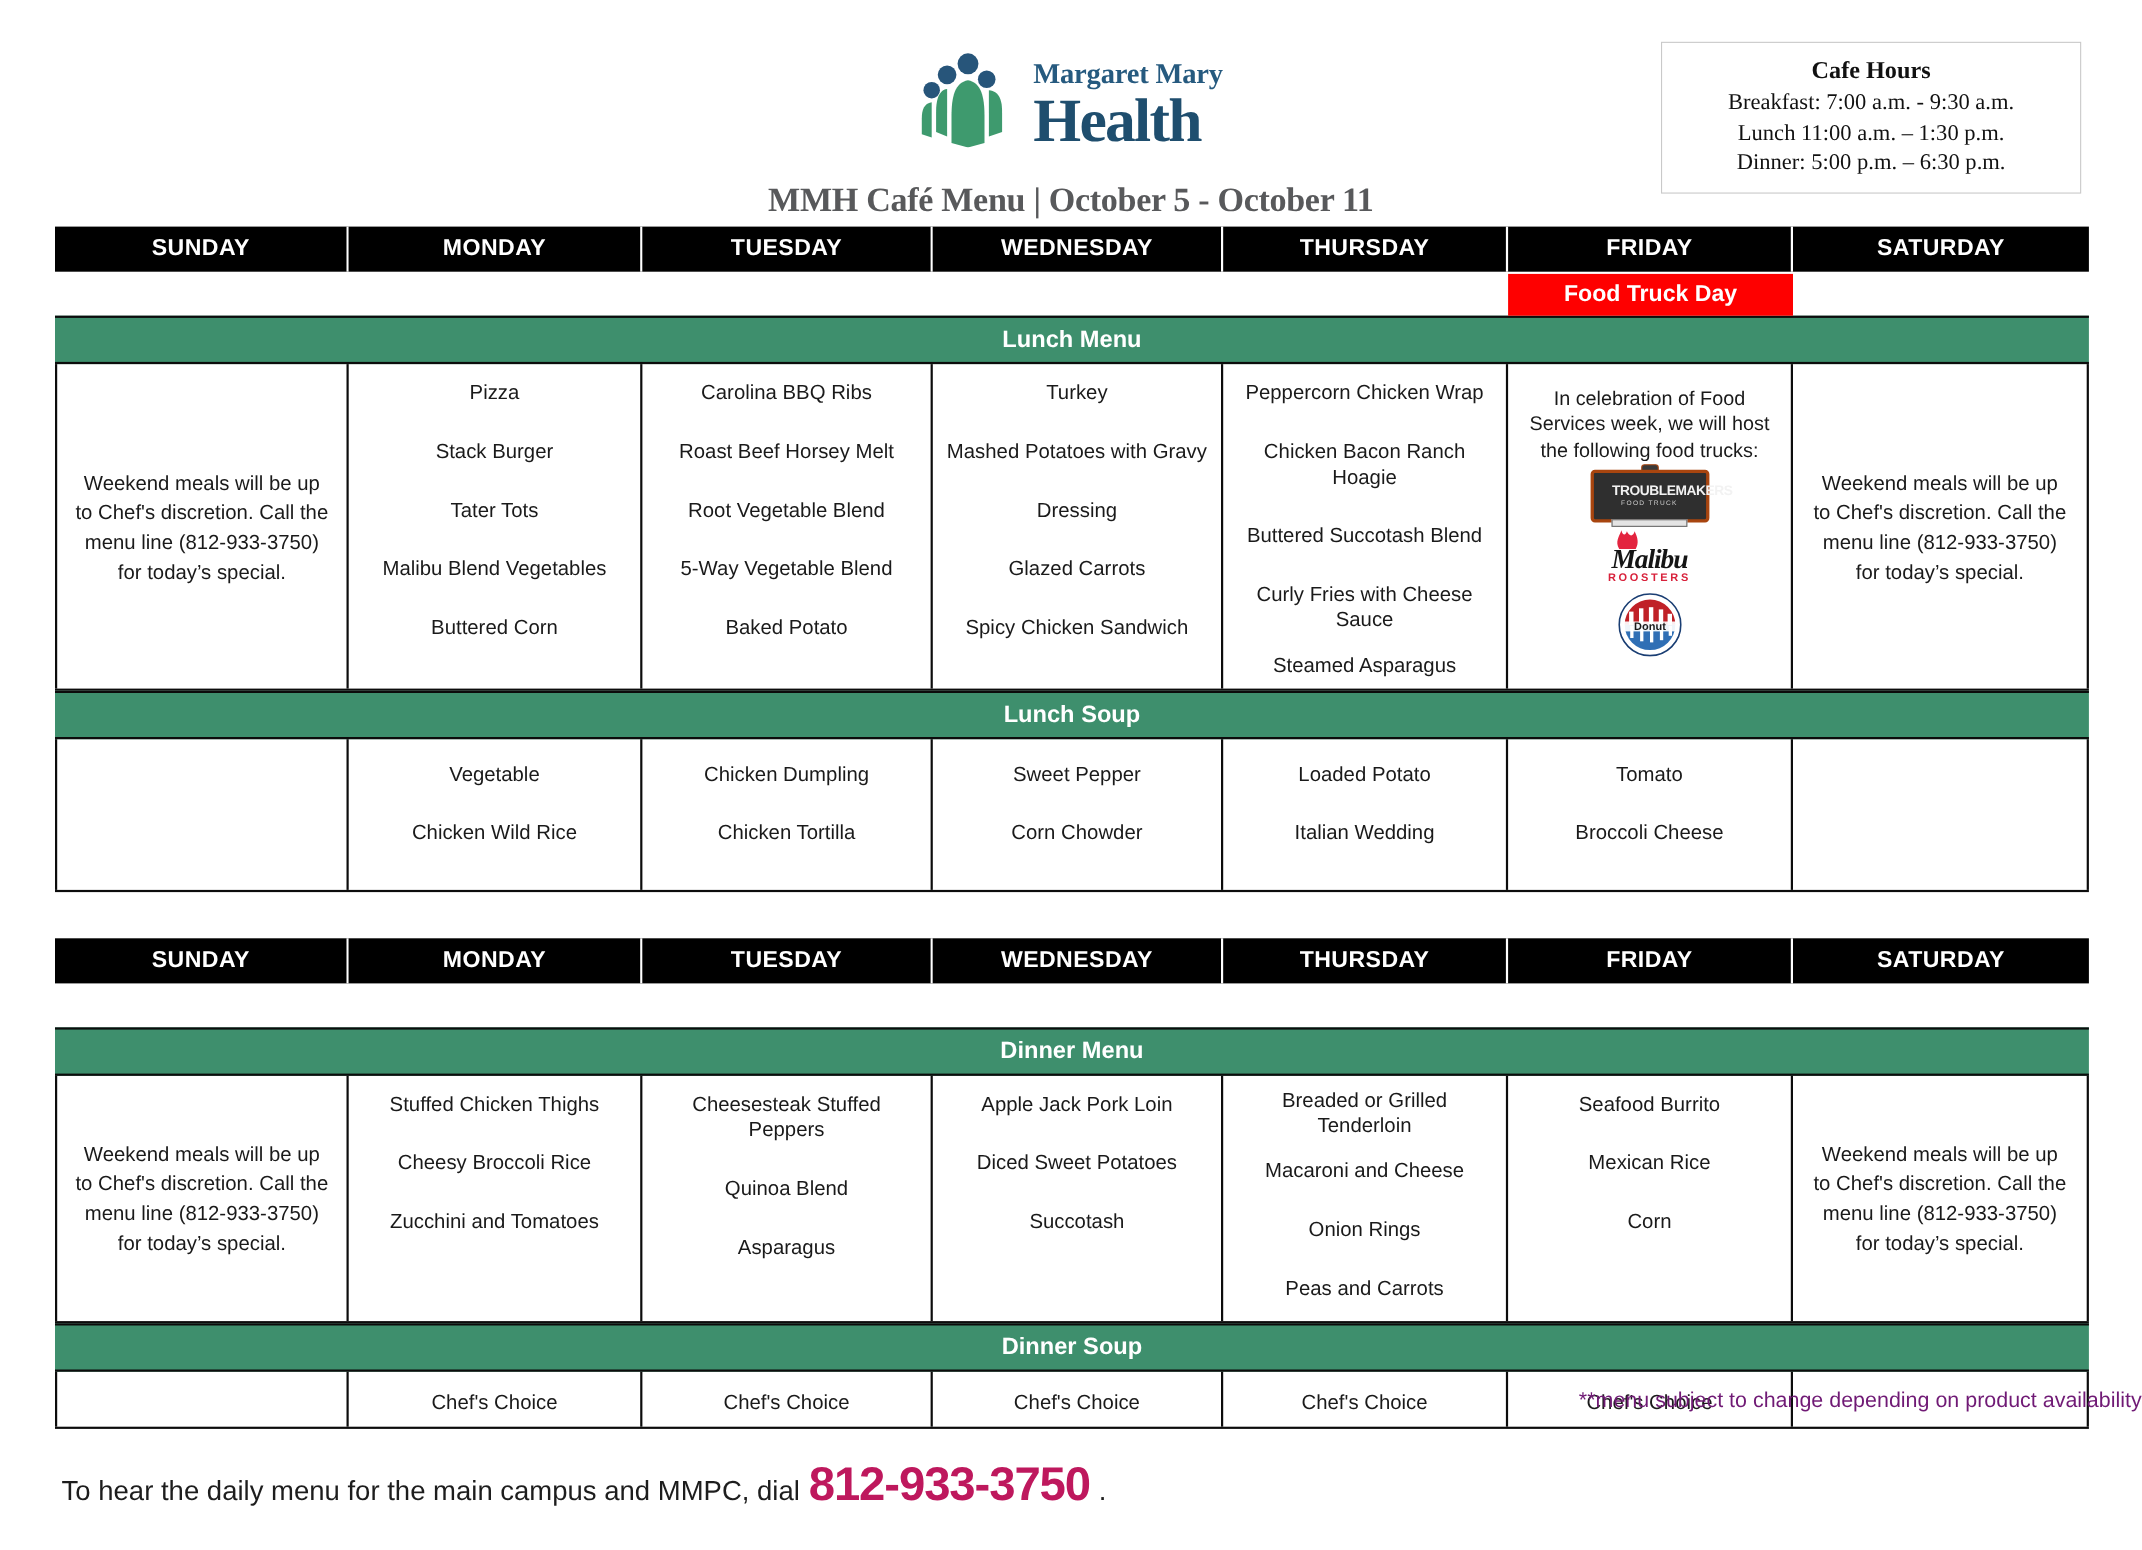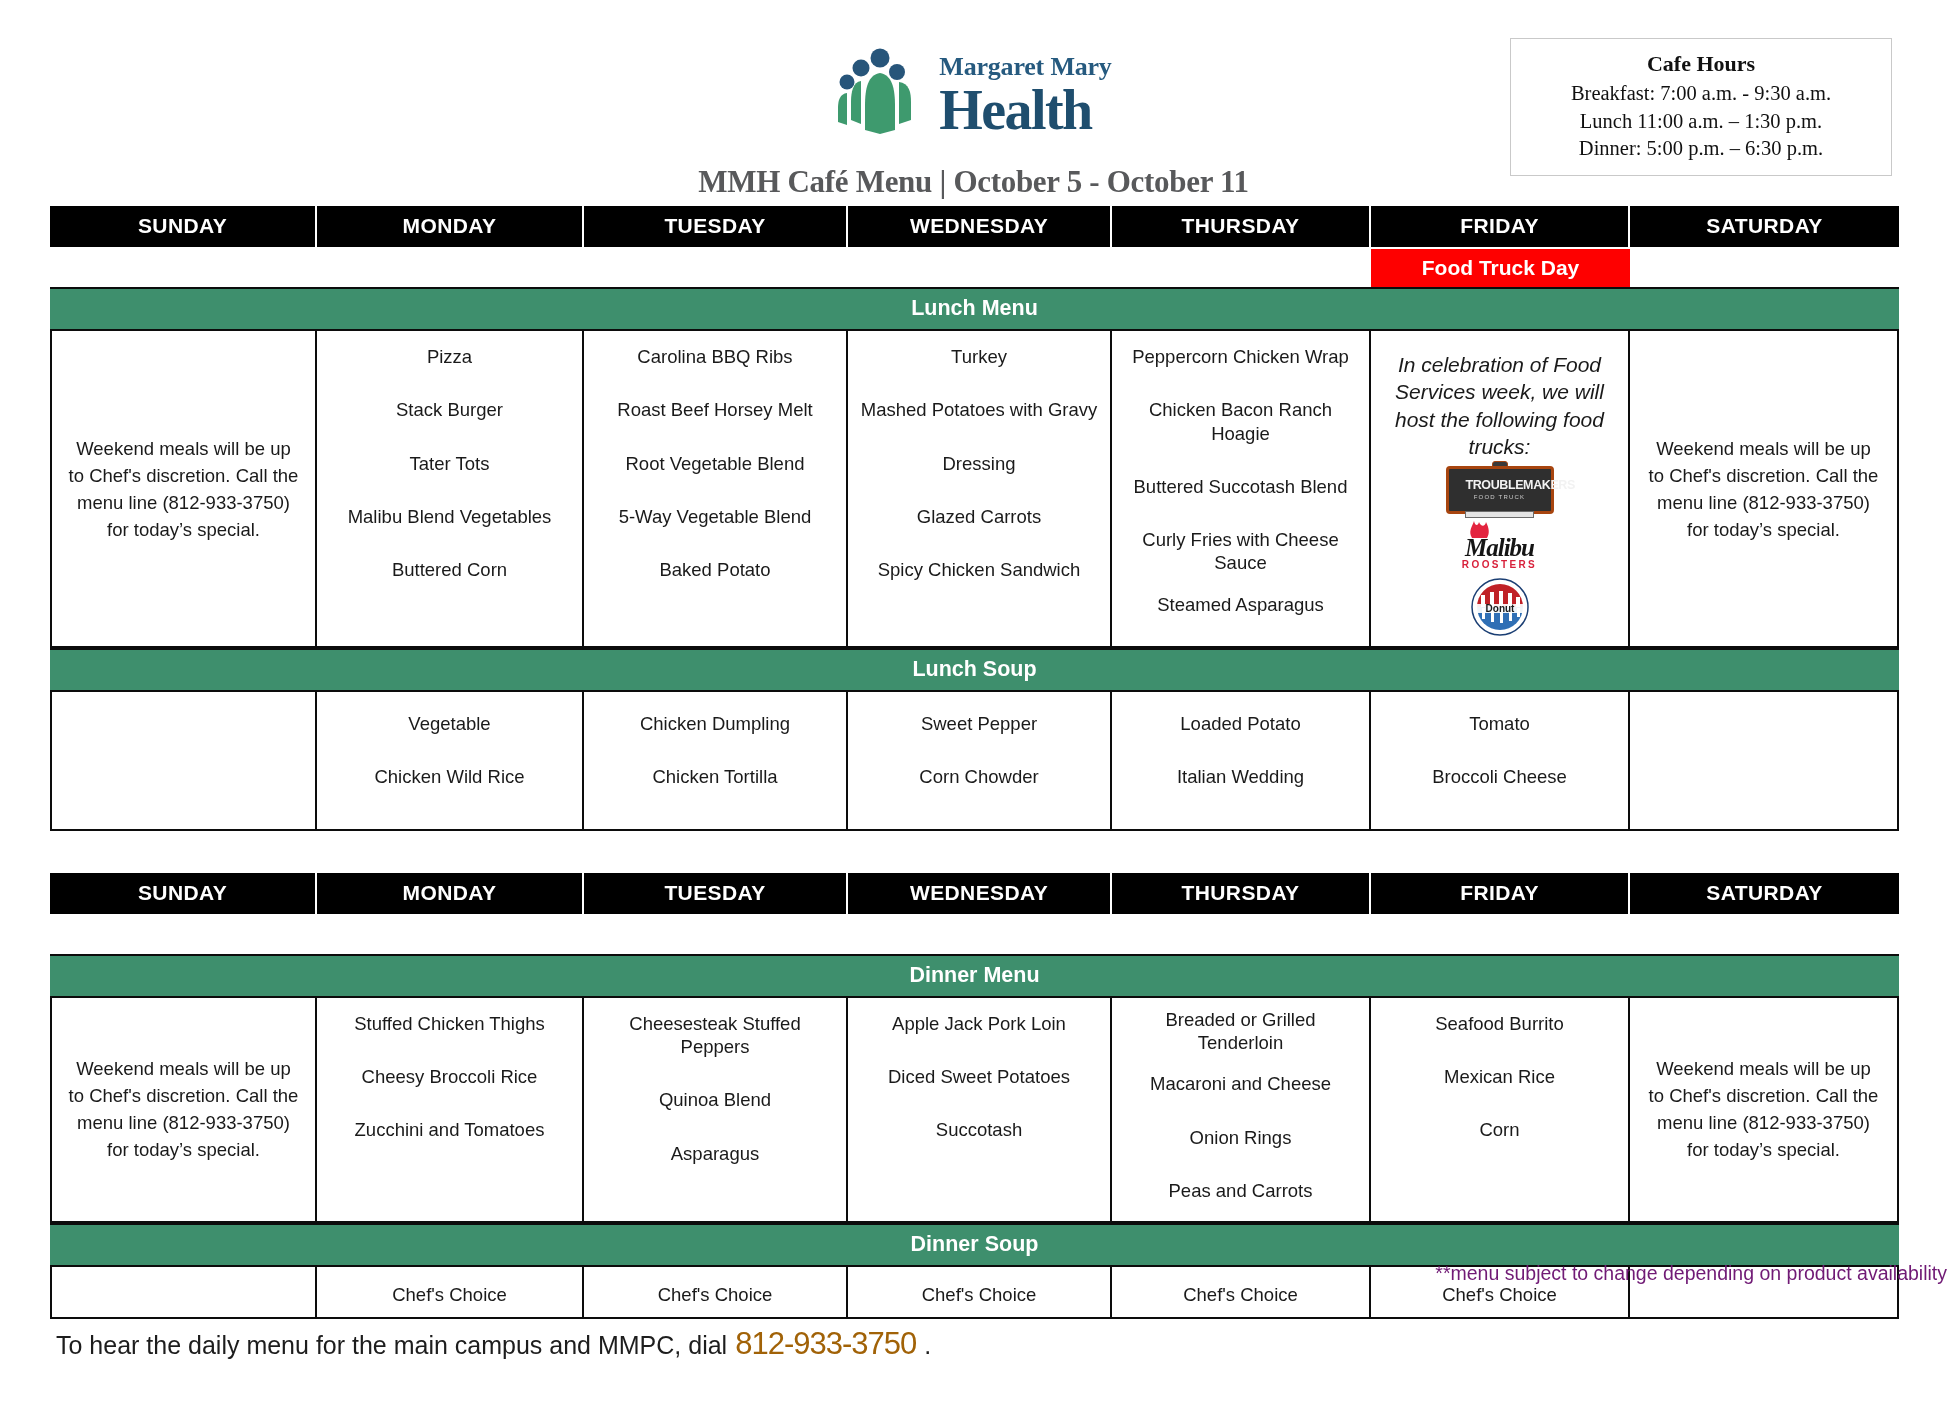--- a/index.html
+++ b/index.html
@@ -134,21 +134,21 @@
   .cell.weekend .note { line-height: 1.46; }
 
   .lunch-body .cell { min-height: 253px; }
   .soup-body .cell { min-height: 100px; padding-top: 20px; }
   .soup-body .cell .item { margin-bottom: 30px; }
   .dinner-body .cell { min-height: 223px; }
   .dsoup-body .cell { min-height: 50px; padding-top: 16px; }
 
   
   .truckcell-inner { padding-top: 6px; }
-  .truck-text { font-size: 21px; line-height: 1.3; font-style: italic; }
+  .truck-text { font-size: 18px; line-height: 1.3; }
   .truck-logos { margin-top: 6px; display:flex; flex-direction:column; align-items:center; gap: 4px;}
 
   
   .logo-tm {
     width: 108px; height: 48px; position: relative;
   }
   .logo-tm .plate {
     position:absolute; inset:0; background:#2f2f2f;
     border: 3px solid #a8450f; border-radius: 4px;
   }
@@ -197,21 +197,21 @@
     color: #701a75;
   }
   .dial {
     position: absolute;
     left: 56px; top: 1326px;
     font-size: 25px;
     color: #1d1d1d;
     display: flex; align-items: baseline; gap: 8px;
   }
   .dial .num {
-    font-size: 31px; font-weight: normal; color: #a16207;
+    font-size: 43px; font-weight: bold; color: #be185d;
     letter-spacing: -1px;
   }
   .dial .dot { font-size: 25px; }
 </style>
 </head>
 <body>
 
 <div class="header">
 
   <div class="brand">

